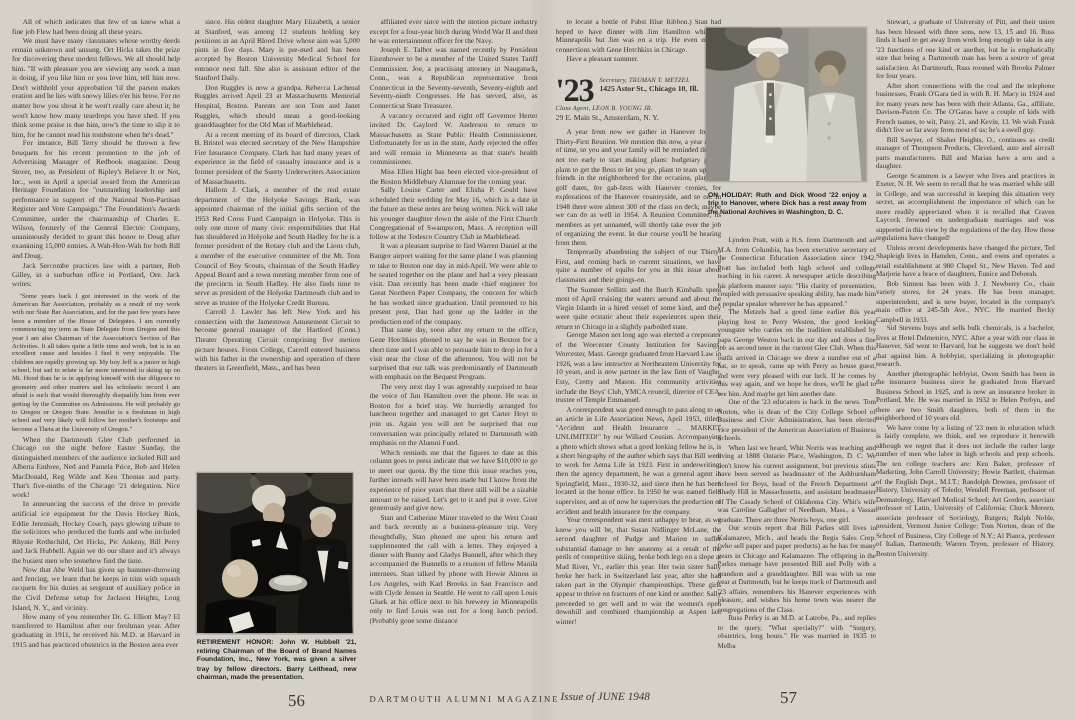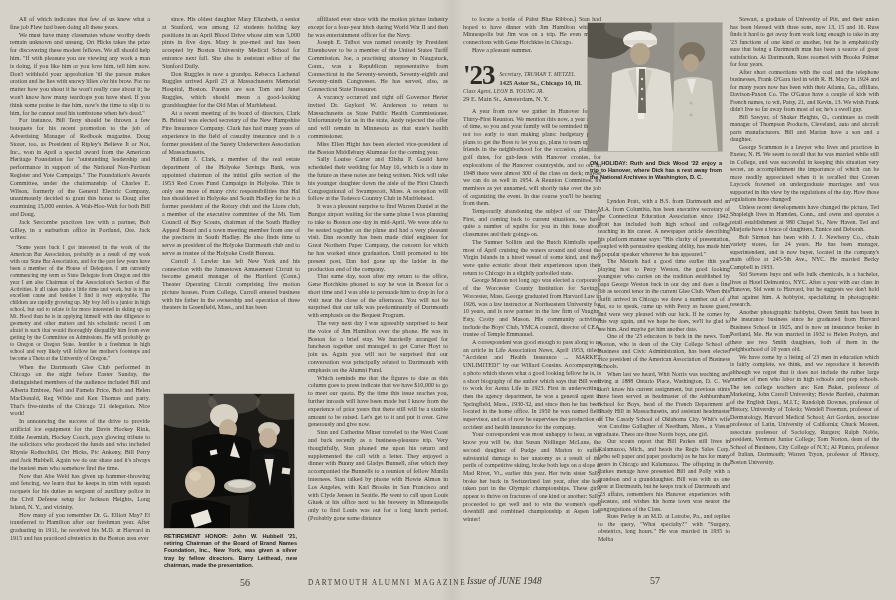--- a/index.html
+++ b/index.html
@@ -18,34 +18,34 @@
     text-align:justify;
     font-size:6.1px;line-height:7.8px;
     overflow:hidden;
     color:#36342e;
   }
   .c-tight{font-size:5.9px;line-height:7.5px;}
   .c-tight2{font-size:6.0px;line-height:7.7px;}
   .para{margin:0;text-indent:9px;}
   .para.quote{font-size:5.5px;line-height:6.9px;text-indent:6px;margin:2px 0;}
   .classhead{margin:8px 0 5px 0;text-indent:0;}
-  .ch-top{display:flex;align-items:flex-end;}
+  .ch-top{display:flex;align-items:flex-start;}
   .ch-year{font-size:27px;font-weight:bold;line-height:24px;letter-spacing:-1px;color:#2c2a25;}
   .ch-right{margin-left:5px;padding-top:1px;}
   .ch-sec{font-size:5.3px;font-style:italic;letter-spacing:.2px;white-space:nowrap;}
   .ch-addr{font-size:6.4px;font-weight:bold;white-space:nowrap;}
   .ch-agent{font-size:5.3px;font-style:italic;letter-spacing:.2px;margin-top:1px;}
   .ch-agent-addr{font-size:6.4px;}
   .photo{position:absolute;overflow:hidden;box-shadow:0 0 0 1px rgba(0,0,0,.15);}
   .photocap{
     position:absolute;
     font-family:"Liberation Sans", sans-serif;font-weight:bold;
     font-size:5.6px;line-height:7.2px;text-align:justify;color:#24231f;
   }
-  .pgnum{position:absolute;font-size:10px;color:#3a3833;}
+  .pgnum{position:absolute;font-size:14px;color:#3a3833;}
   .magtitle{position:absolute;font-size:7.2px;letter-spacing:1.7px;color:#3a3833;}
   .issueline{position:absolute;font-size:9.3px;font-style:italic;color:#3a3833;}
 </style>
 </head>
 <body>
 
 <div class="spine"></div>
 
 <div>
 

